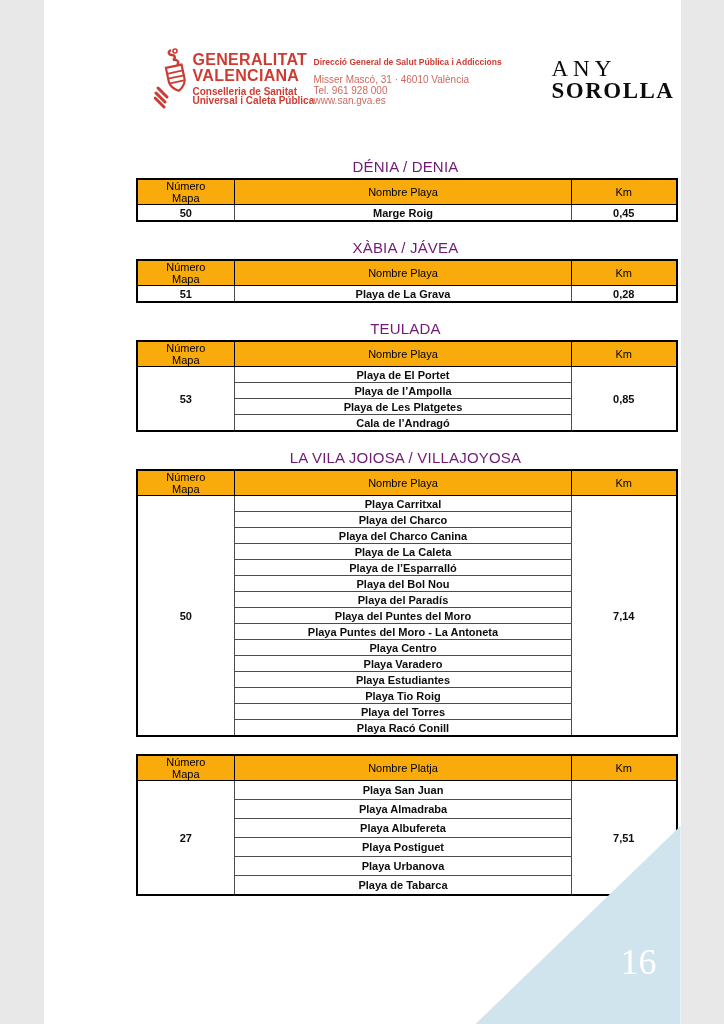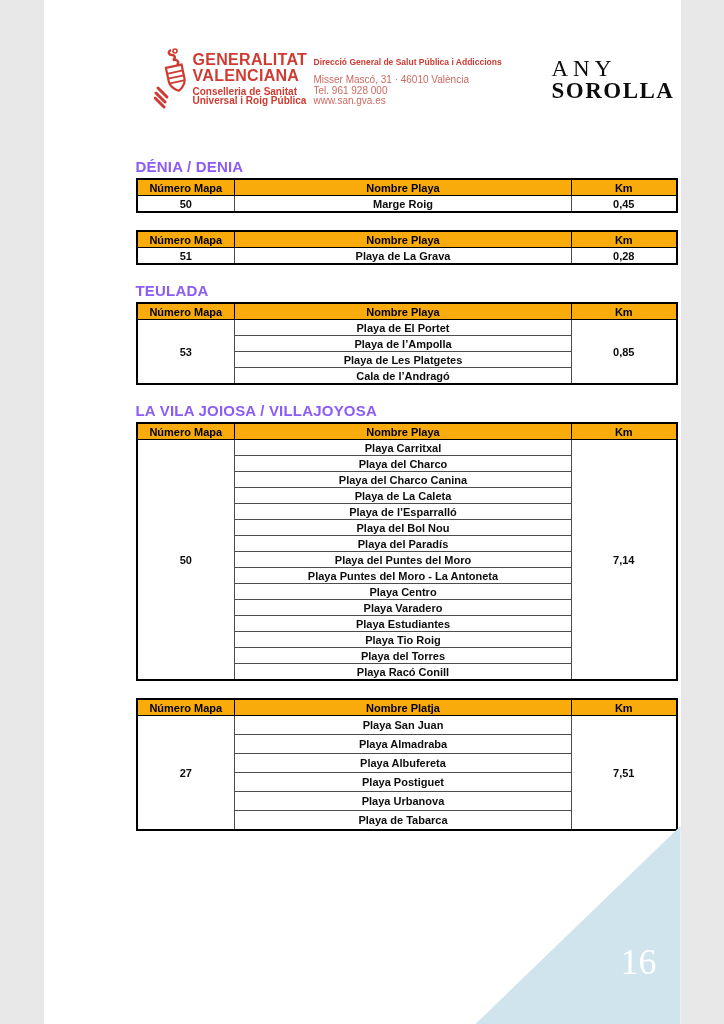--- a/index.html
+++ b/index.html
@@ -26,31 +26,31 @@
   .sorolla   { position:absolute; left:508px; top:58px; font-family:"Liberation Serif", serif; color:#0c0c0c; }
   .sorolla-l1{ font-size:23px; font-weight:normal; letter-spacing:5px; line-height:22px; }
   .sorolla-l2{ font-size:23px; font-weight:bold; letter-spacing:1.5px; line-height:22px; }
 
   
   .sections { position:absolute; left:92px; top:158px; width:540px; }
   .section  { margin-top:17px; }
   .section:first-child { margin-top:0; }
   .section-title {
     margin:0 0 3px 0;
-    font-size:15px; font-weight:bold; text-align:left; color:#8b5cf6;
+    font-size:15px; font-weight:normal; text-align:center; color:#701a75;
     letter-spacing:0.2px;
   }
   table.beach-table {
     width:540px; border-collapse:collapse; table-layout:fixed;
     border:2.5px solid #000;
   }
   table.beach-table th {
     background: var(--gold);
-    font-size:11px; font-weight:bold; color:#000;
-    height:15px; padding:0 4px; text-align:center;
+    font-size:11px; font-weight:normal; color:#000;
+    height:15px; padding:0 20px; text-align:center;
     border:1.5px solid #000;
   }
   table.beach-table td {
     font-size:11px; font-weight:bold; color:#0d0d0d;
     height:15px; padding:0 6px; text-align:center;
     border:1px solid #4d4d4d;
   }
   .section:last-child table.beach-table td { height:18px; }
 
   
@@ -87,21 +87,21 @@
         <line x1="1" y1="51" x2="10" y2="60"></line>
       </g>
     </g>
   </svg>
 
   <div class="gva-text">
     <div class="gva-name">GENERALITAT</div>
     <div class="gva-name">VALENCIANA</div>
     <div class="gva-sub">
       <div>Conselleria de Sanitat</div>
-      <div>Universal i Roig Pública</div>
+      <div>Universal i Caleta Pública</div>
     </div>
   </div>
 
   <div class="dir-block">
     <div class="dir-title">Direcció General de Salut Pública i Addiccions</div>
     <div class="dir-line">Misser Mascó, 31 · 46010 València</div>
     <div class="dir-line">Tel. 961 928 000</div>
     <div class="dir-line">www.san.gva.es</div>
   </div>
 
@@ -129,20 +129,21 @@
           <tbody>
             <tr>
               <td rowspan="1">50</td>
               <td>Marge Roig</td>
               <td rowspan="1">0,45</td>
             </tr>
           </tbody>
         </table>
       </section>
       <section class="section">
+        <h2 class="section-title">XÀBIA / JÁVEA</h2>
         <table class="beach-table">
           <colgroup>
             <col style="width: 98px;">
             <col style="width: 337px;">
             <col style="width: 105px;">
           </colgroup>
           <thead>
             <tr>
               <th>Número Mapa</th>
               <th>Nombre Playa</th>

